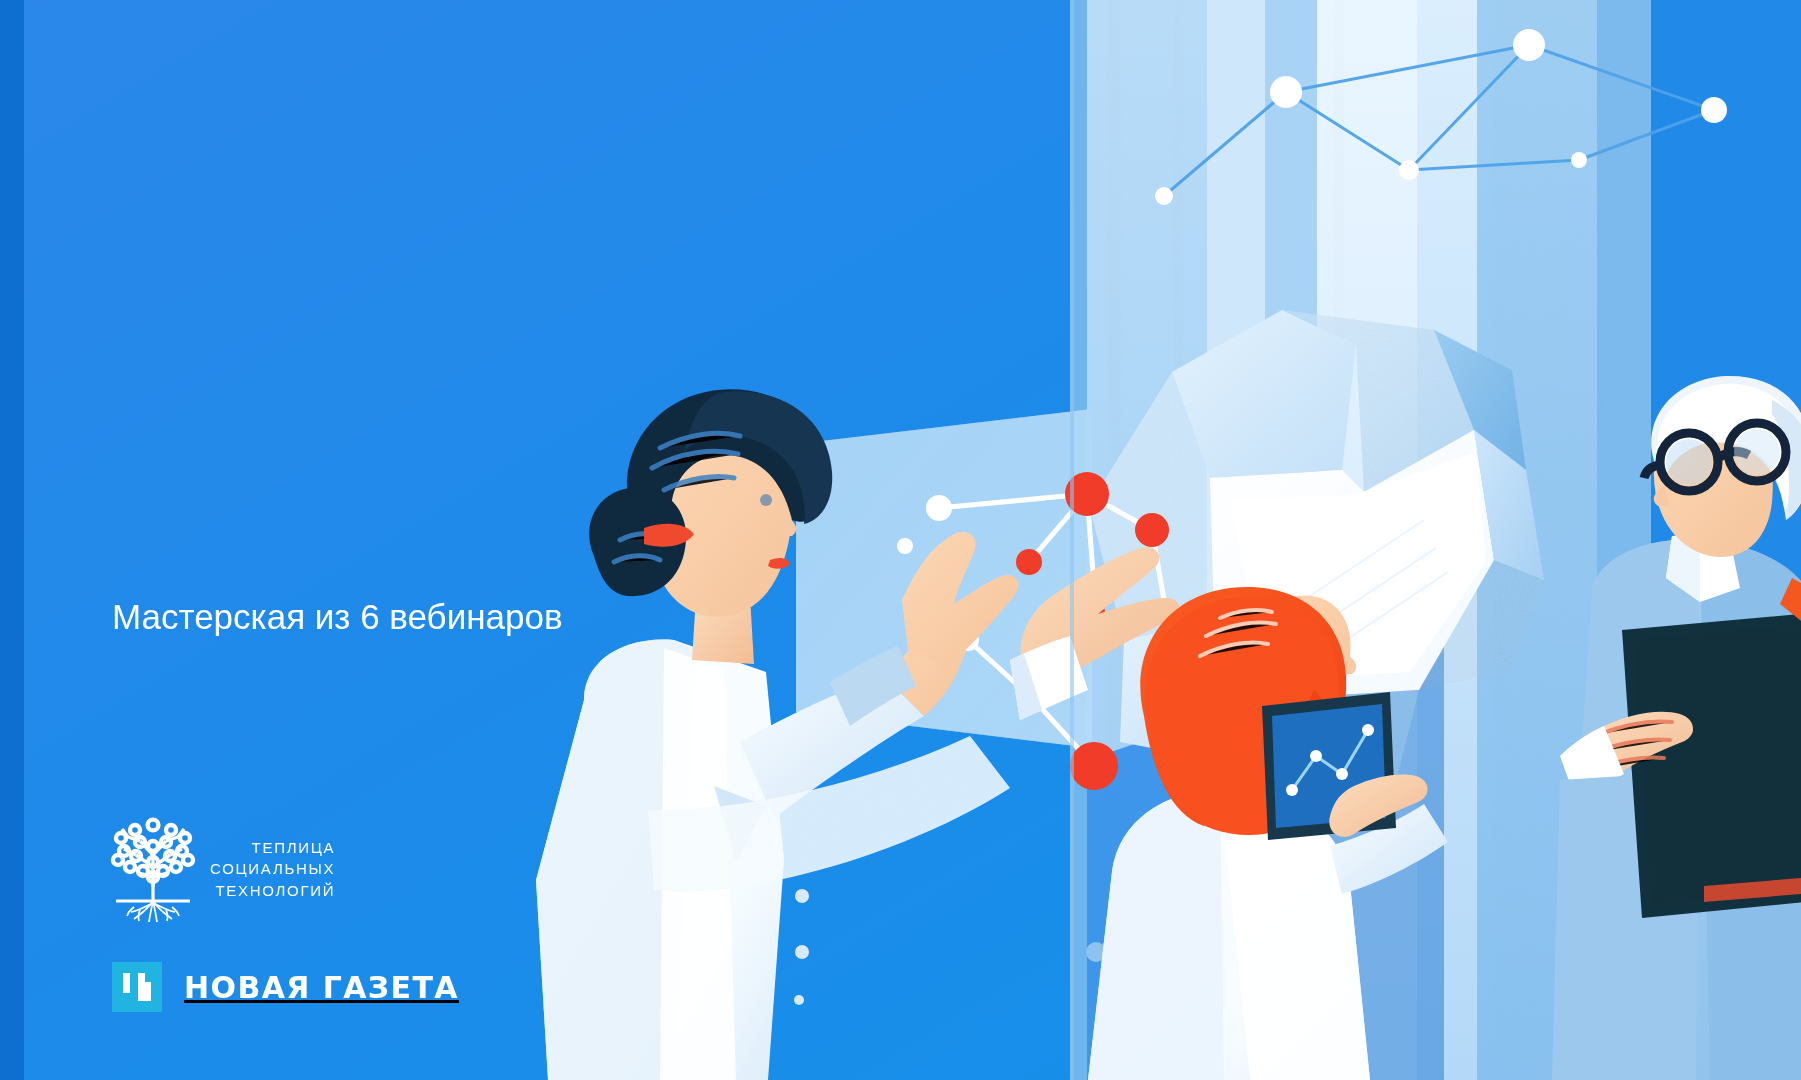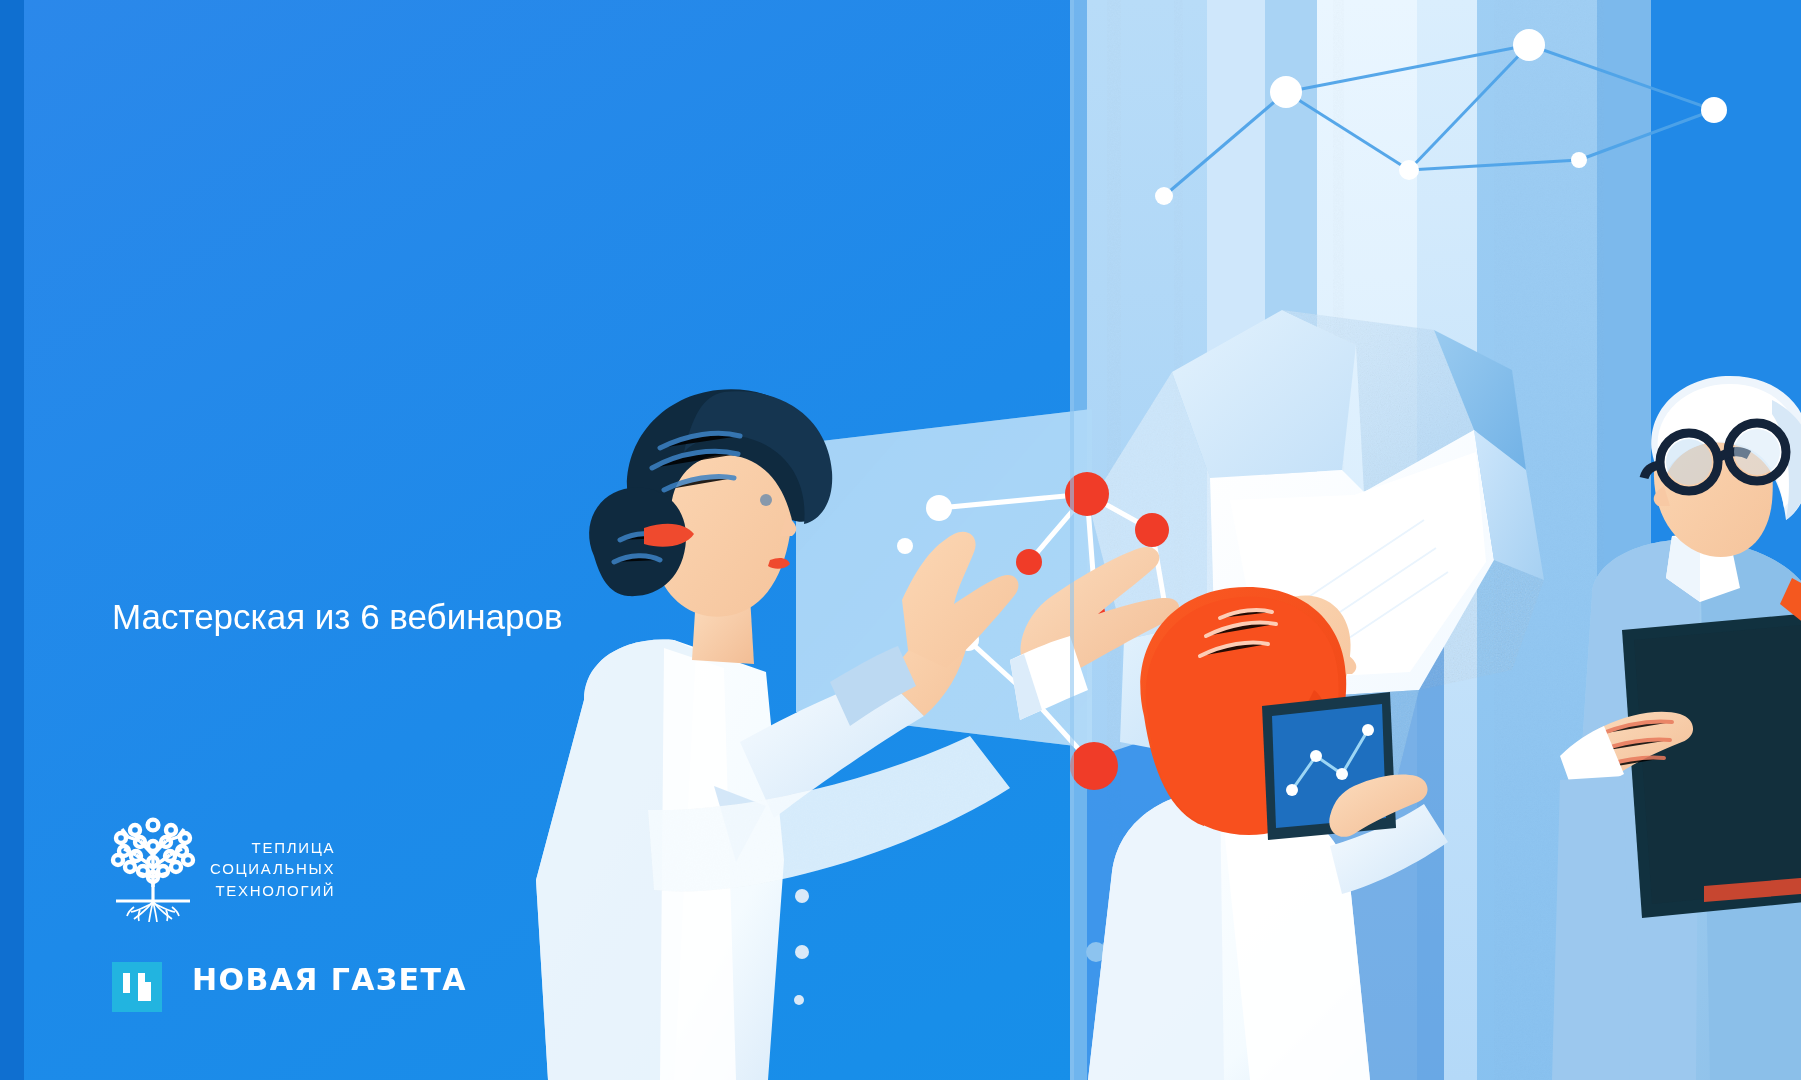--- a/index.html
+++ b/index.html
@@ -31,21 +31,21 @@
 
   
   .logo-teplitsa{position:absolute;left:86px;top:815px;z-index:40;display:flex;align-items:center;gap:14px;text-align:right;}
   .logo-teplitsa .mark{width:86px;height:108px;flex:0 0 auto;}
   .logo-teplitsa .words{
     color:#ffffff;font-size:15px;line-height:21.5px;letter-spacing:1.7px;font-weight:400;
     font-family:"Liberation Sans","DejaVu Sans",sans-serif;
   }
   .logo-teplitsa .words span{display:block;white-space:nowrap;}
 
-  .logo-ng{position:absolute;left:88px;top:962px;z-index:40;display:flex;gap:30px;}
+  .logo-ng{position:absolute;left:88px;top:962px;z-index:40;display:flex;align-items:center;gap:22px;text-decoration:underline;}
   .logo-ng .sq{width:50px;height:50px;flex:0 0 auto;}
   .logo-ng .ng-text{
     color:#ffffff;font-size:30px;font-weight:700;letter-spacing:1.4px;white-space:nowrap;
     font-family:"DejaVu Sans","Liberation Sans",sans-serif;
   }
 </style>
 </head>
 <body>
 
 <div class="stage">

